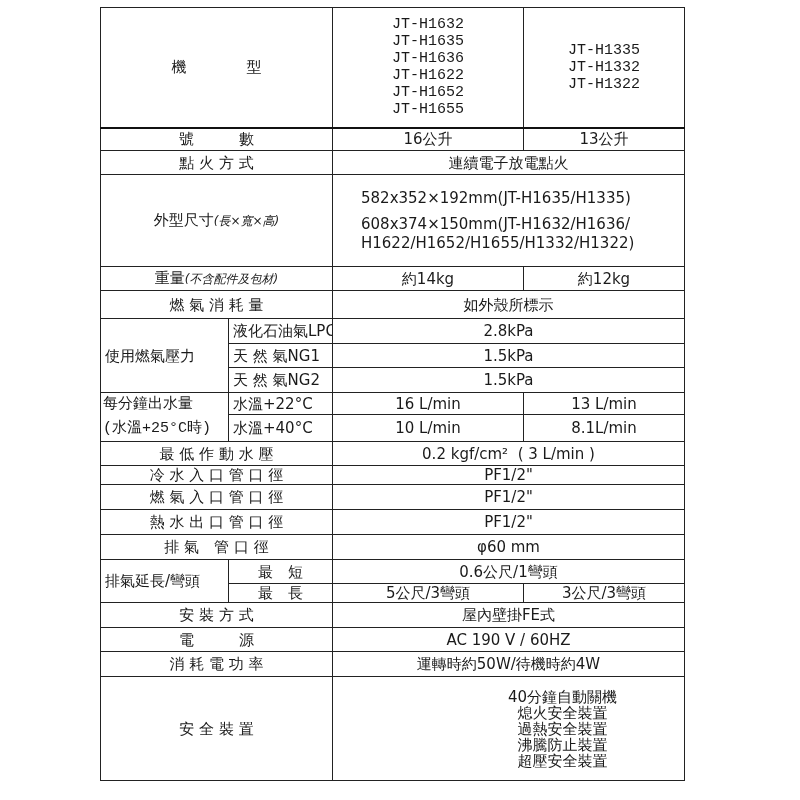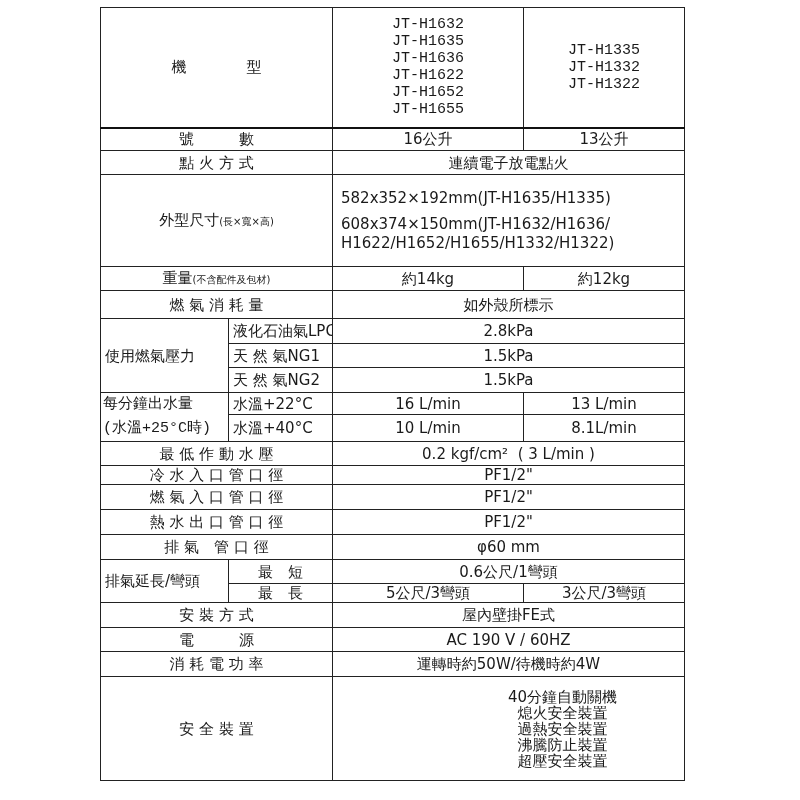--- a/index.html
+++ b/index.html
@@ -2,25 +2,25 @@
 <html><head>
 <meta charset="utf-8">
 <style>
   html, body { margin:0; padding:0; background:#ffffff; }
   body { width:800px; height:800px; position:relative; overflow:hidden;
          font-family:"DejaVu Sans", "Liberation Sans", sans-serif; color:#1a1a1a; }
   table.spec { position:absolute; left:100px; top:7px; width:584px;
                border-collapse:collapse; table-layout:fixed; font-size:15px; }
   table.spec td { border:1.5px solid #222; padding:0 4px; text-align:center;
                   vertical-align:middle; line-height:18px; white-space:nowrap; overflow:hidden; }
-  .small { font-size:10px; }
+  .small { font-size:12px;font-style:italic; }
   .lines div { line-height:17px;font-family:Liberation Mono, monospace; }
   .left { text-align:left !important;margin-top:32px; }
   .dims { text-align:left !important; padding-left:8px !important; }
-  .dims div { line-height:19px; }
+  .dims div { line-height:19px;margin-left:20px; }
   .safety { text-align:right; padding-left:112px !important; }
   .safety div { line-height:16px; }
   tr.thick-top td { border-top:2.5px solid #111; }
 </style>
 </head>
 <body>
 
 <table class="spec">
   <colgroup>
     <col style="width:128px">

